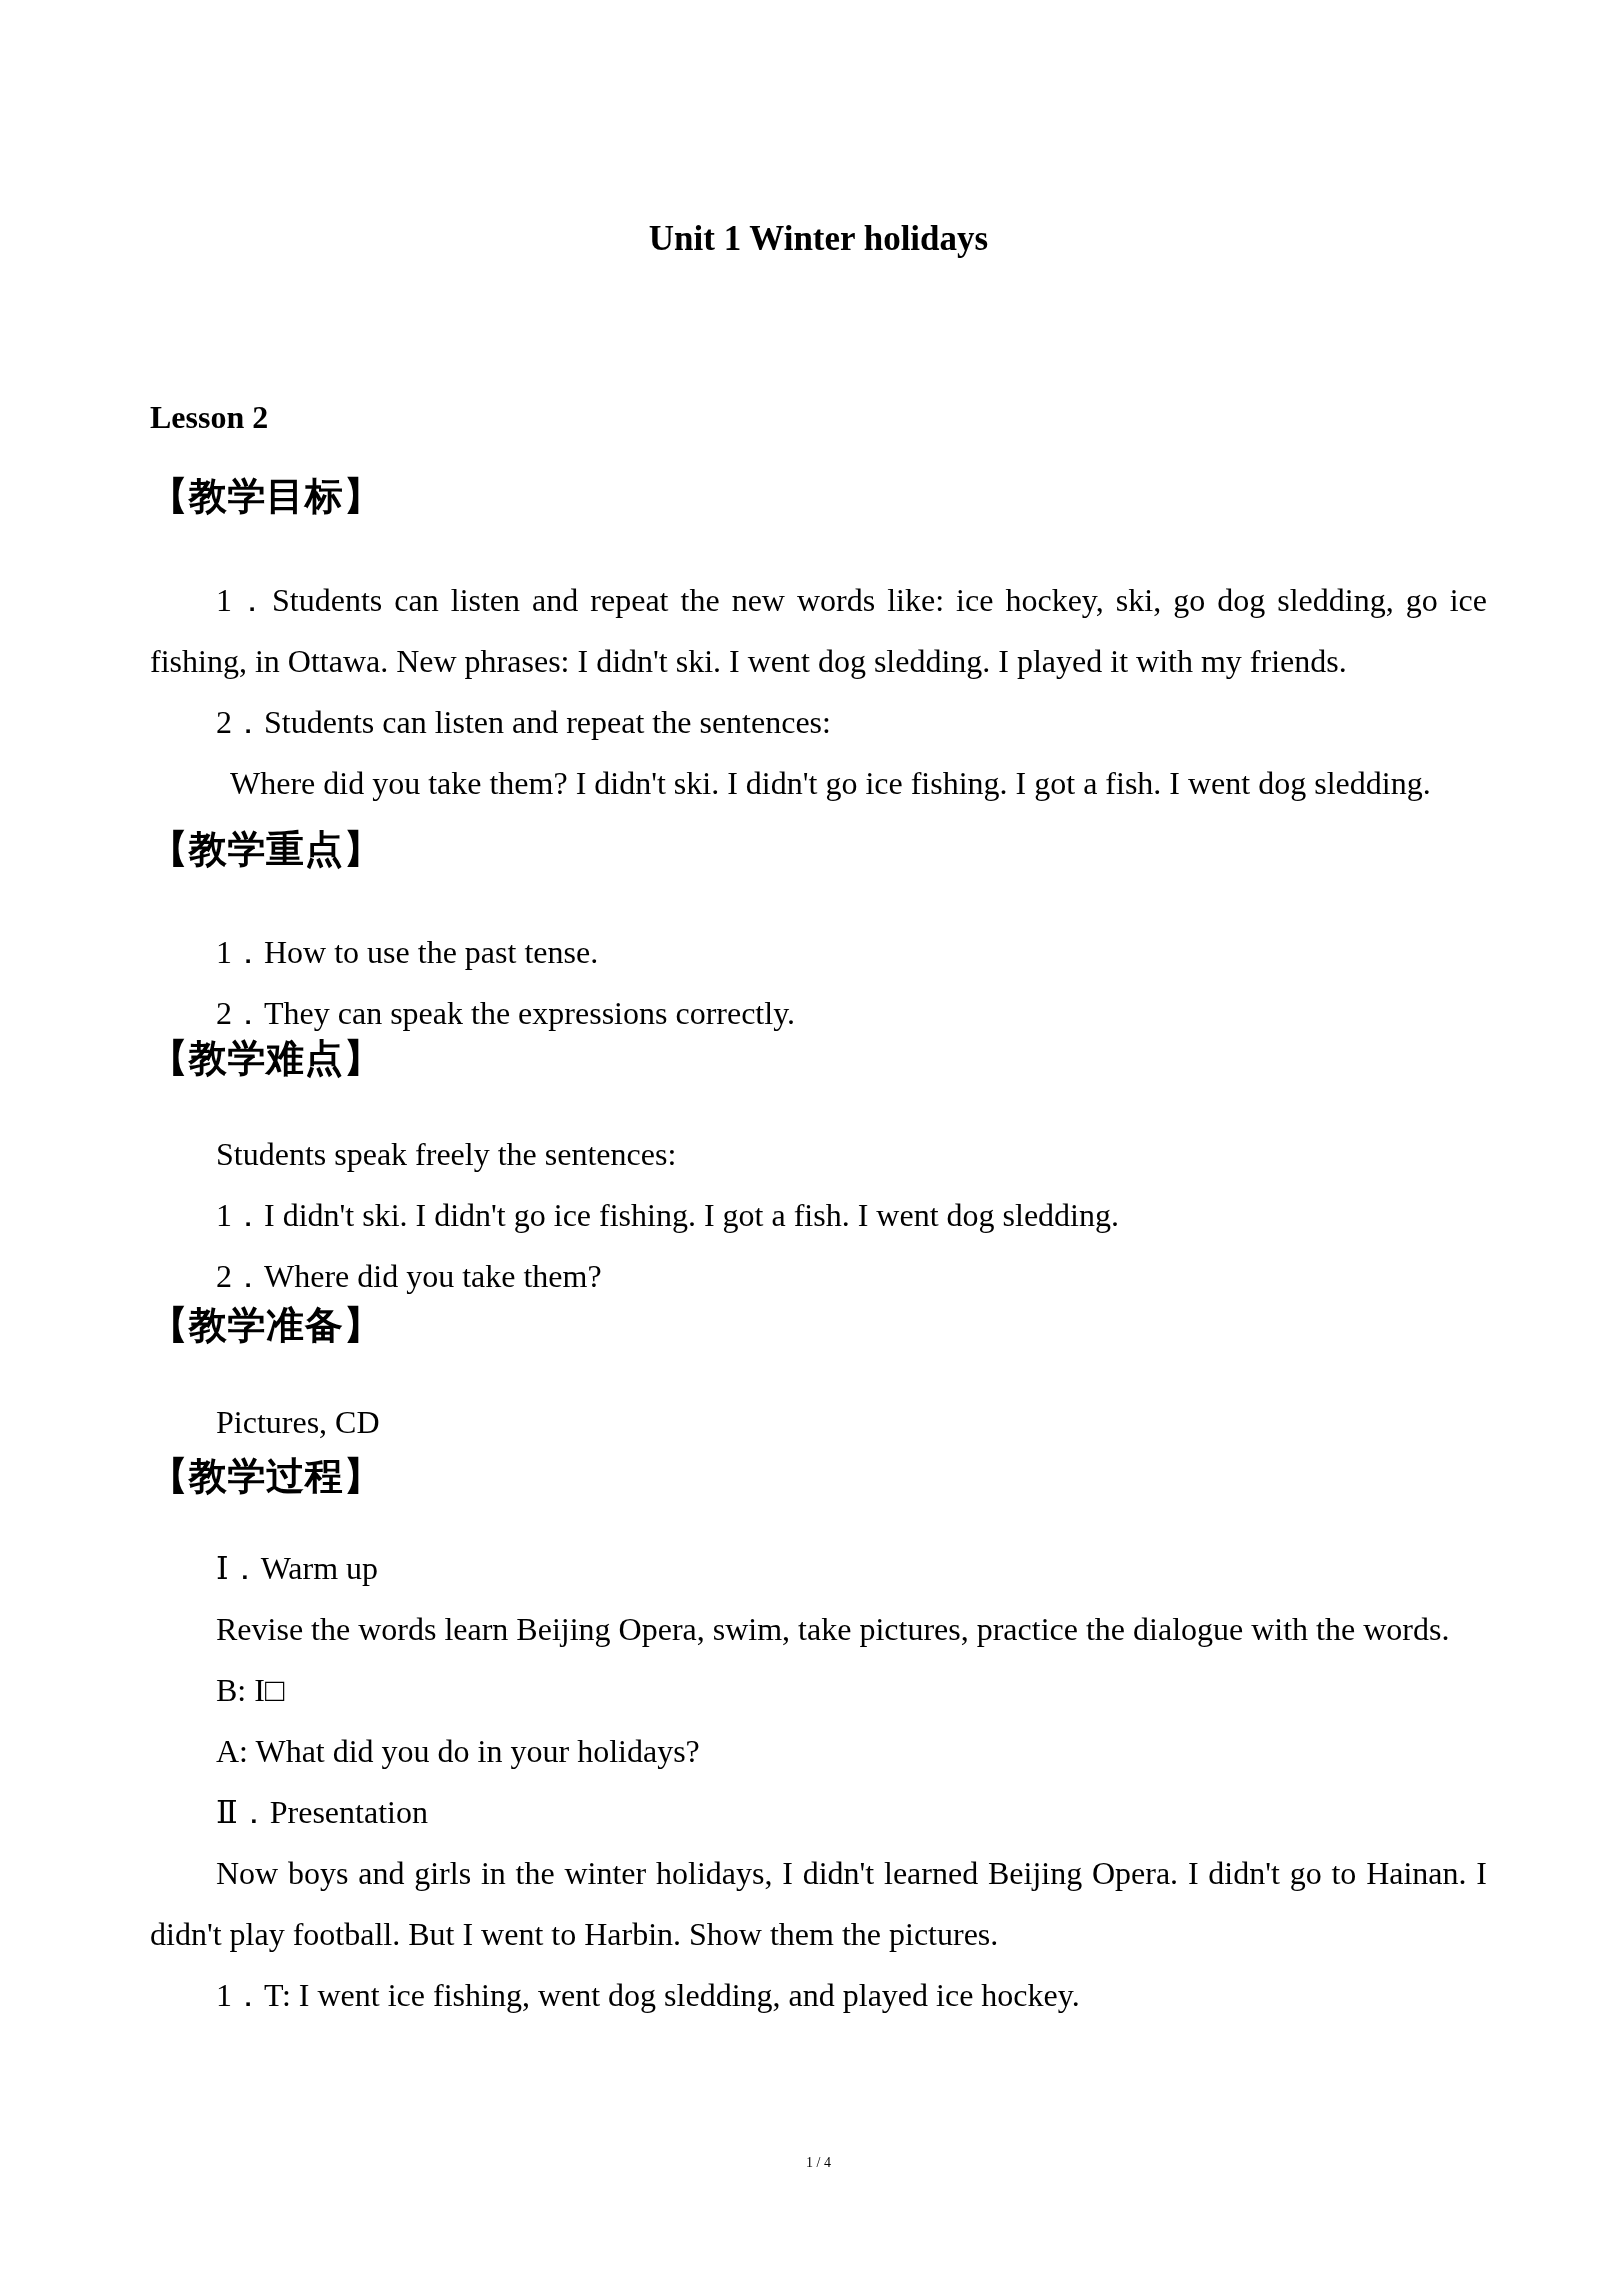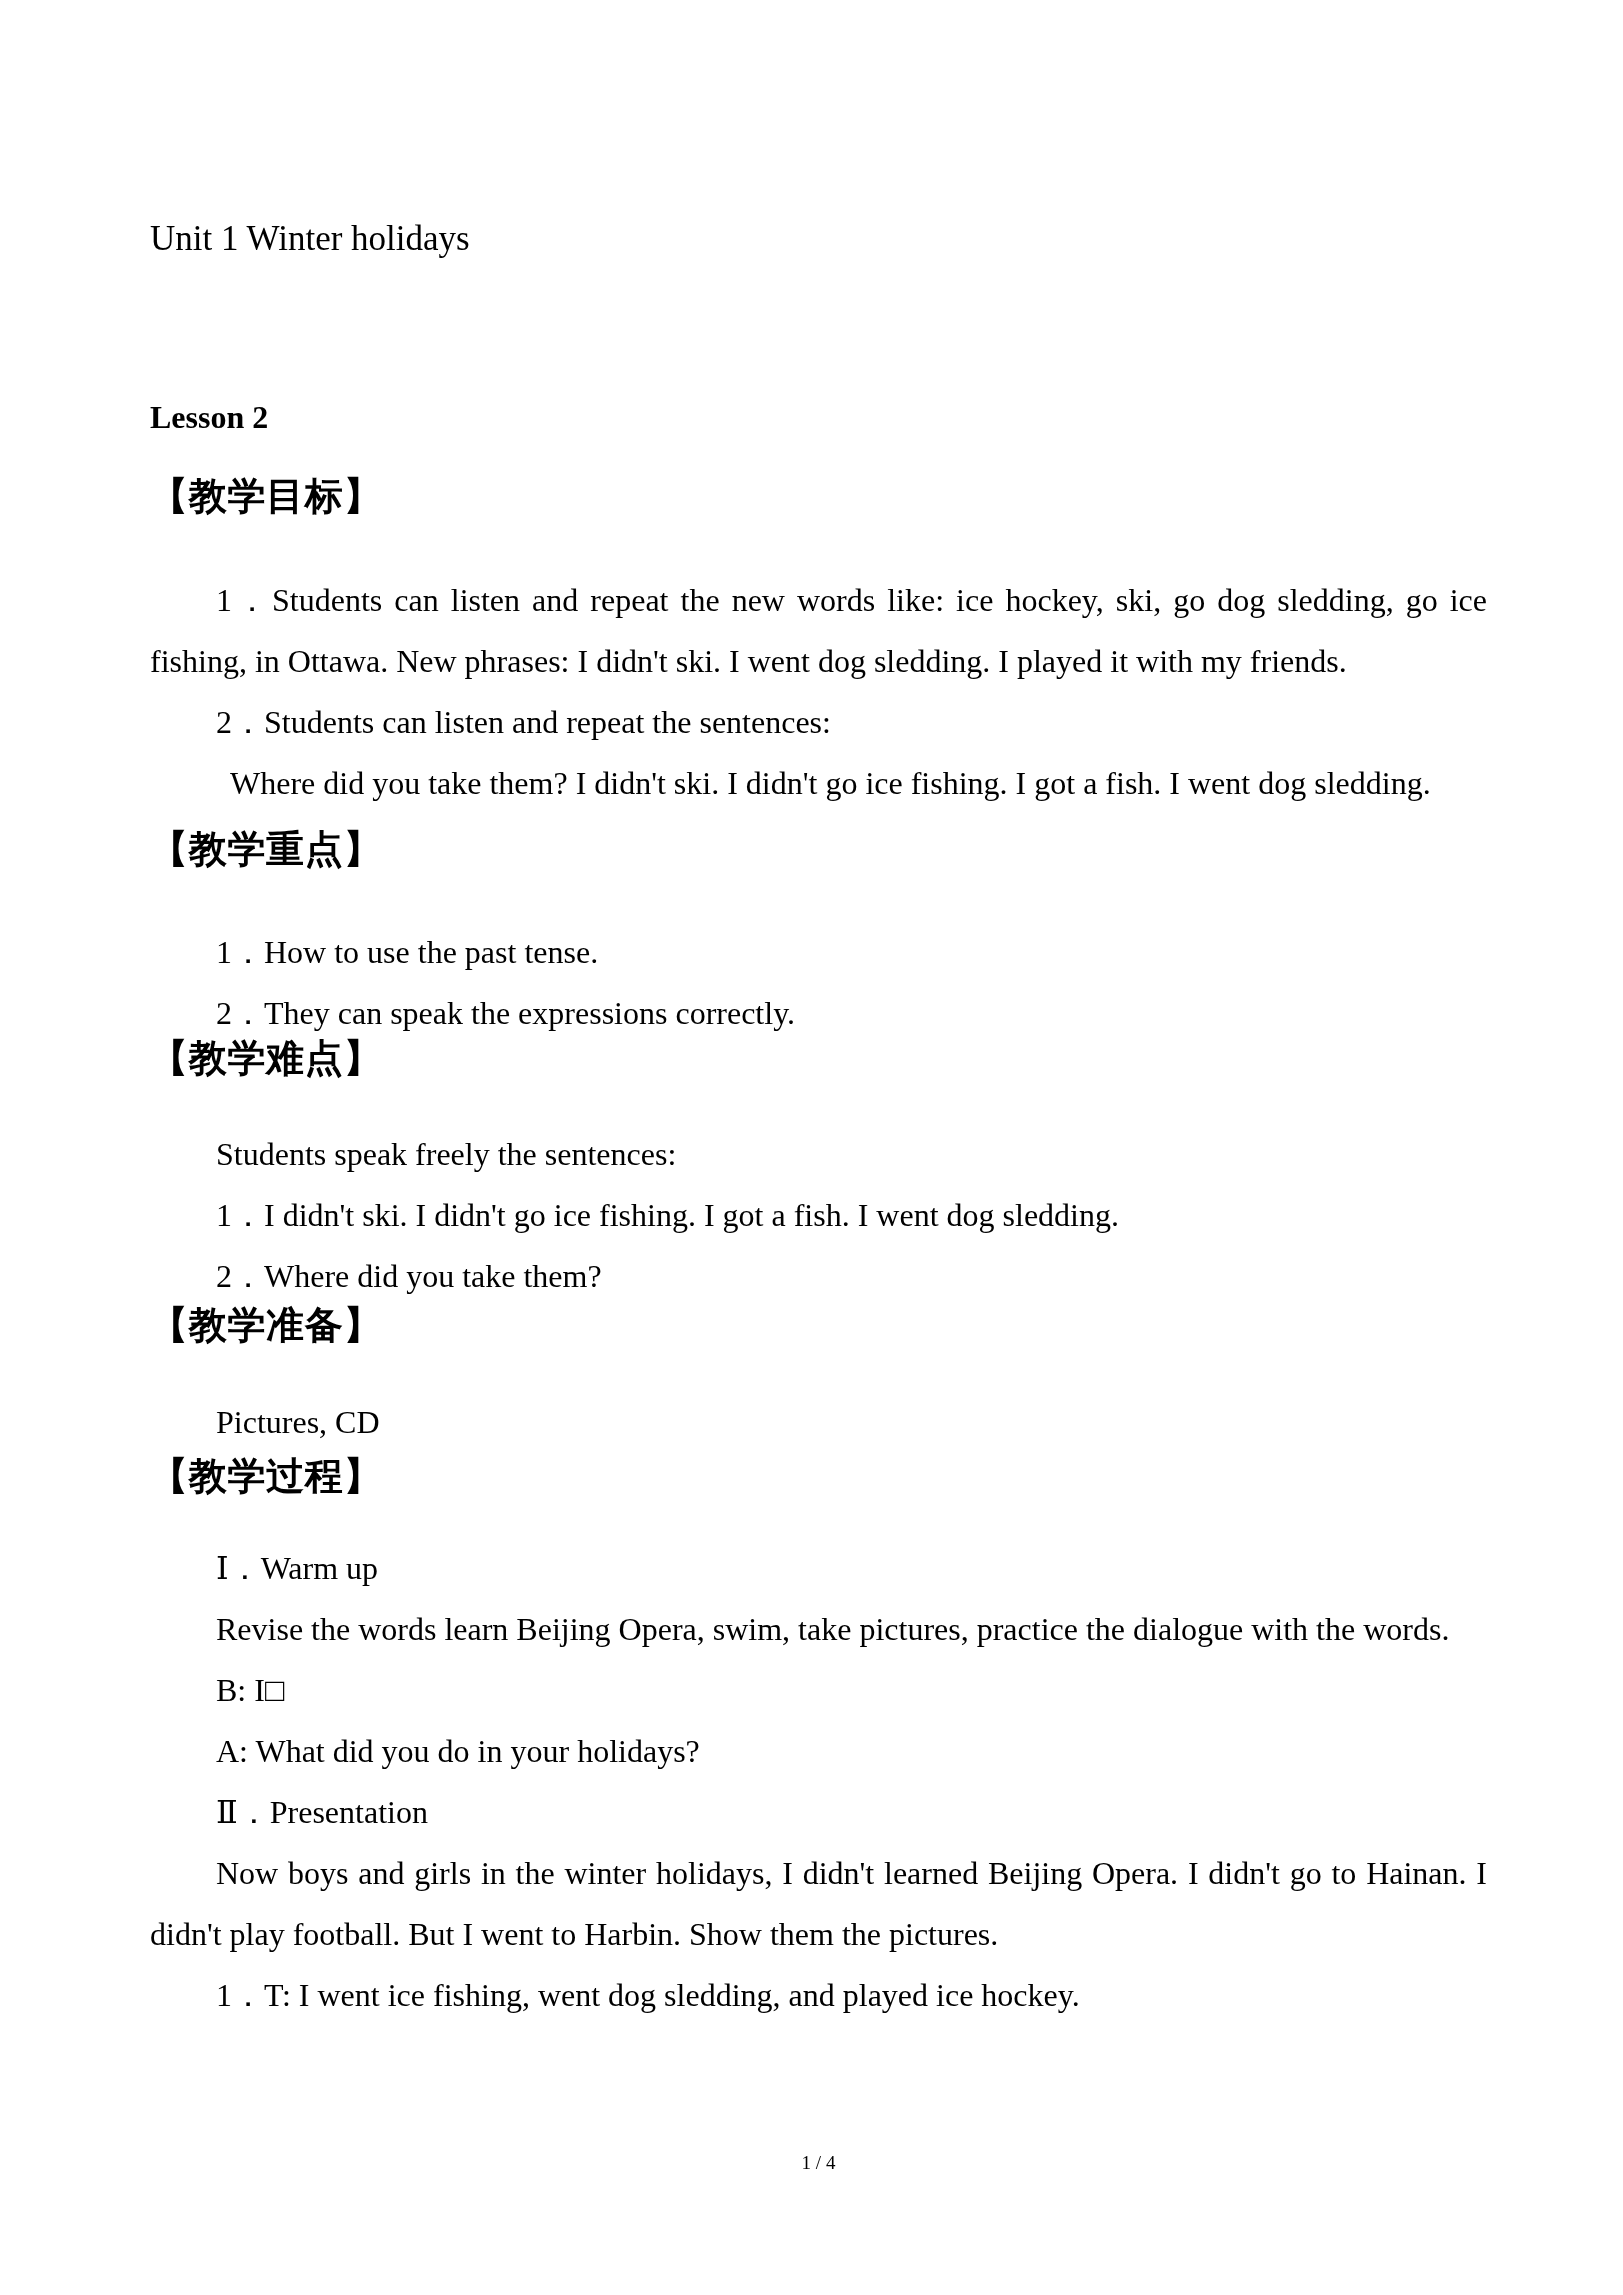--- a/index.html
+++ b/index.html
@@ -13,22 +13,23 @@
     color: #000000;
     overflow: hidden;
   }
   .abs {
     position: absolute;
     left: 150px;
     right: 136px;
   }
   .doc-title {
     top: 217px;
+    text-align: center;
     font-size: 35px;
-    font-weight: normal;
+    font-weight: bold;
     line-height: 44px;
   }
   .lesson-heading {
     top: 398px;
     font-size: 32px;
     font-weight: bold;
     line-height: 38px;
   }
   .section-heading {
     font-size: 38px;
@@ -39,21 +40,21 @@
   .body-block p {
     font-size: 32px;
     line-height: 61px;
   }
   .indent { text-indent: 66px; }
   .indent-lg { text-indent: 80px; }
   .justify { text-align: justify; }
   .footer {
     top: 2151px;
     text-align: center;
-    font-size: 19px;
+    font-size: 14px;
     line-height: 24.5px;
   }
 </style>
 </head>
 <body>
 
 <div class="page">
 
   <div class="abs doc-title">Unit 1 Winter holidays</div>
 

